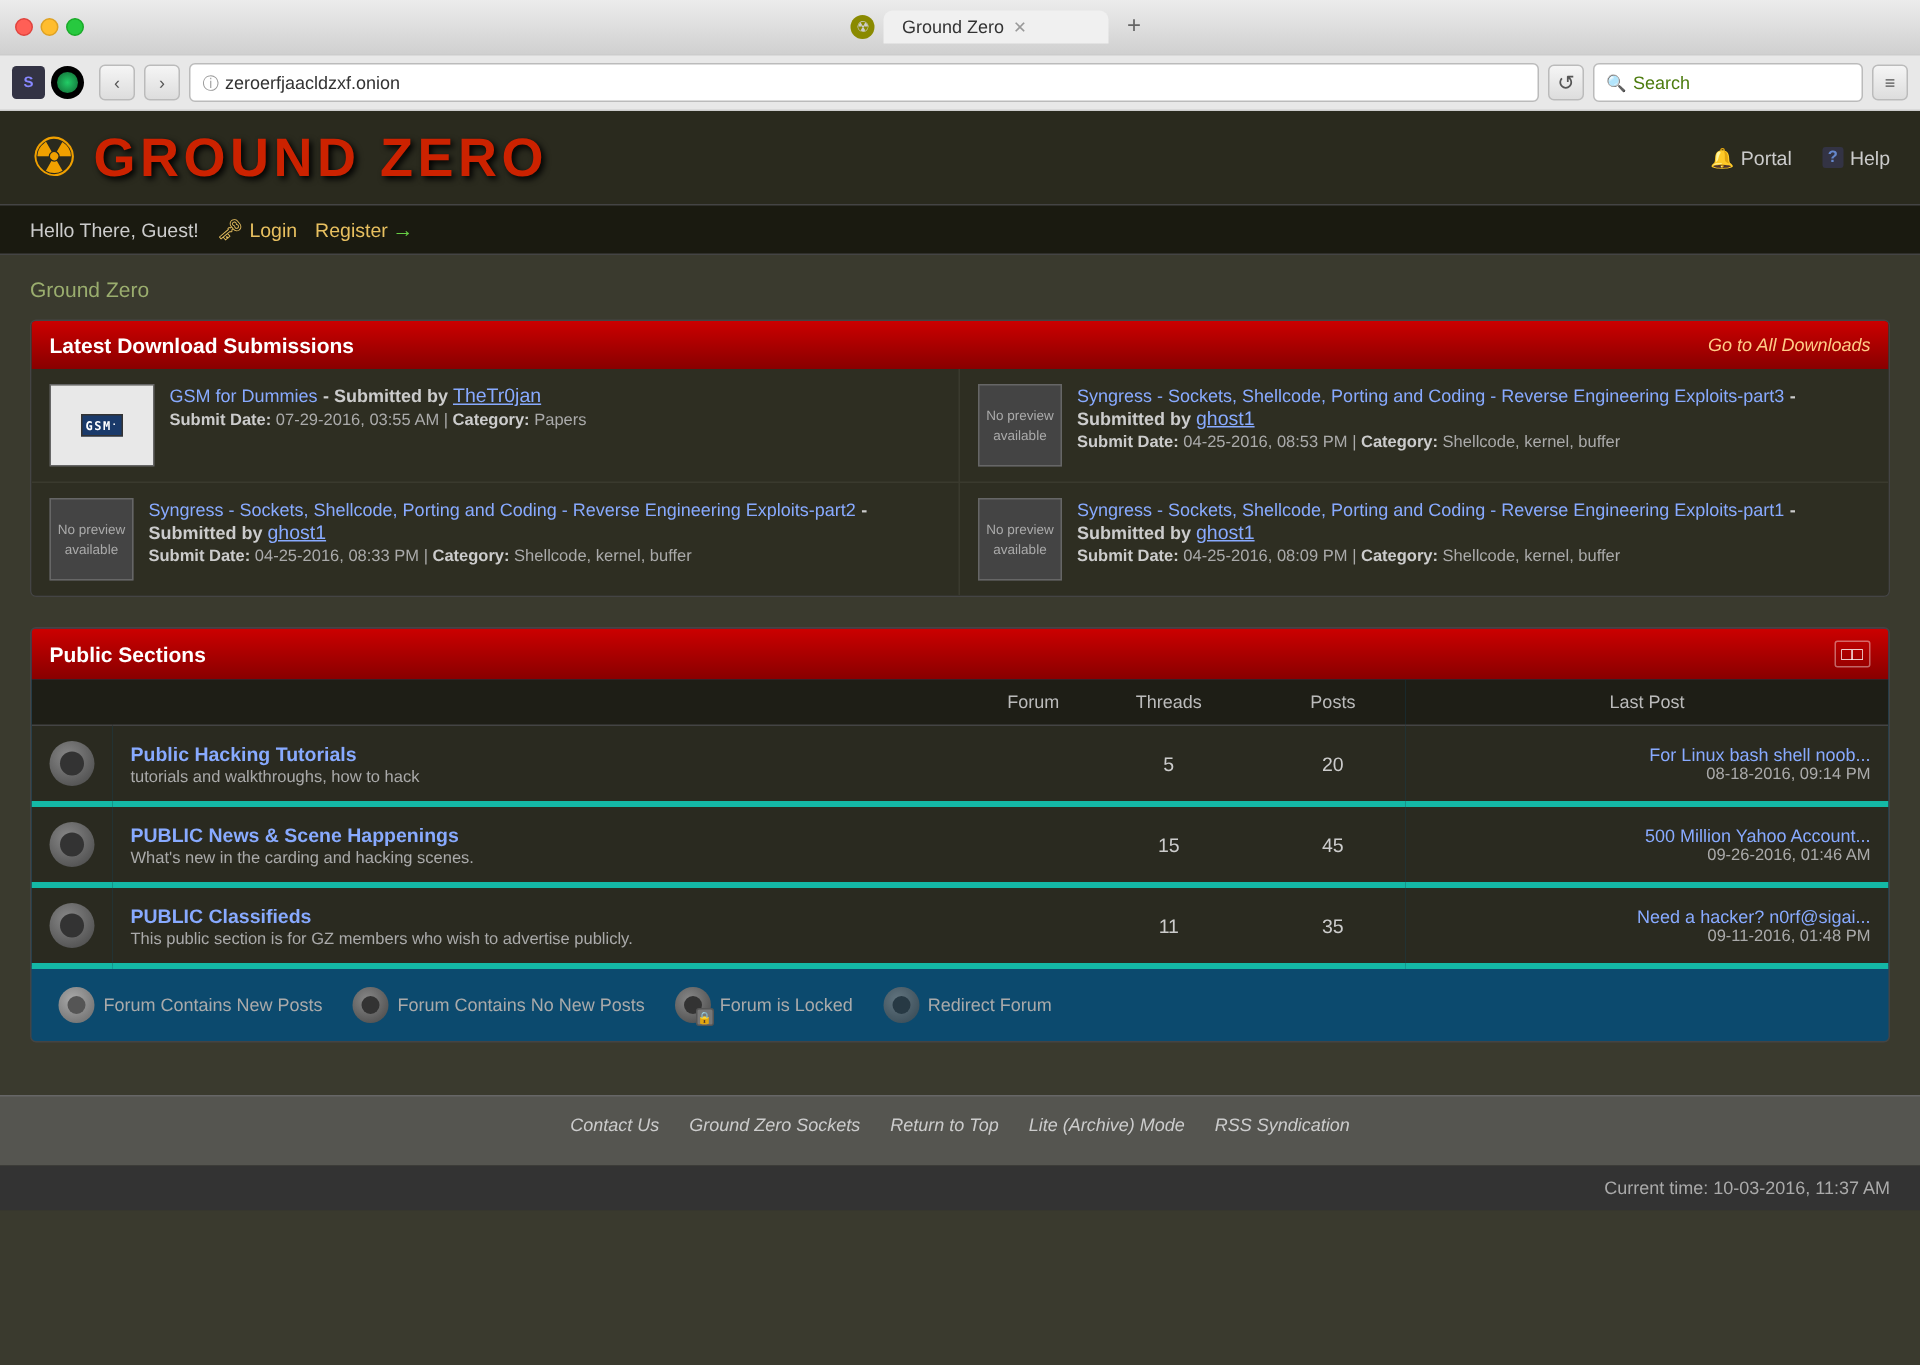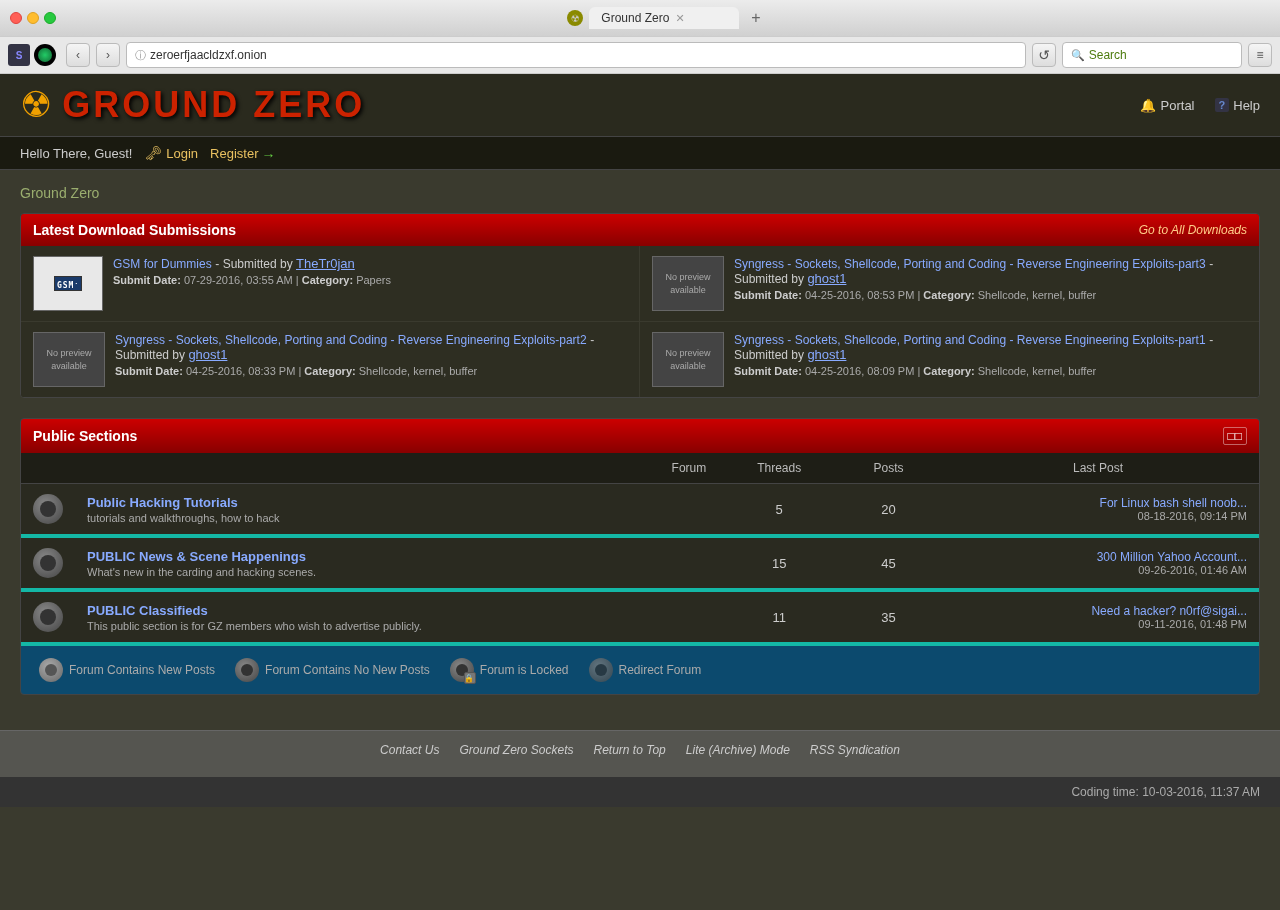--- a/index.html
+++ b/index.html
@@ -56,25 +56,25 @@
     
     .panel { background: #2a2a20; border: 1px solid #444; border-radius: 4px; margin-bottom: 20px; overflow: hidden; }
     .panel-header { background: linear-gradient(to bottom, #cc0000, #880000); padding: 8px 12px; display: flex; justify-content: space-between; align-items: center; }
     .panel-title { color: white; font-size: 14px; font-weight: bold; }
     .panel-link { color: #ffcc88; font-size: 12px; text-decoration: none; font-style: italic; }
 
     .downloads-grid { display: grid; grid-template-columns: 1fr 1fr; }
     .download-item { display: flex; gap: 10px; padding: 10px 12px; border-bottom: 1px solid #3a3a2e; border-right: 1px solid #3a3a2e; align-items: flex-start; background: #2e2e22; }
     .download-item:nth-child(2), .download-item:nth-child(4) { border-right: none; }
     .download-item:nth-child(3), .download-item:nth-child(4) { border-bottom: none; }
-    .no-preview { background: #444; color: #aaa; font-size: 9px; text-align: center; padding: 4px; line-height: 1.4; width: 72px; height: 55px; display: flex; align-items: center; justify-content: center; border: 1px solid #666; }
+    .no-preview { background: #444; color: #aaa; font-size: 9px; text-align: center; padding: 4px; line-height: 1.4; width: 56px; height: 55px; display: flex; align-items: center; justify-content: center; border: 1px solid #666; }
     .gsm-thumb { background: #e8e8e8; width: 70px; height: 55px; display: flex; align-items: center; justify-content: center; border: 1px solid #666; }
     .download-info { flex: 1; }
     .download-title { color: #88aaff; font-size: 12px; text-decoration: none; }
-    .download-by { color: #ccc; font-size: 12px; }
+    .download-by { color: #ccc; font-size: 12px; font-weight: bold; }
     .download-author { color: #88aaff; }
     .download-meta { color: #aaa; font-size: 11px; margin-top: 3px; }
     .download-meta .label { font-weight: bold; color: #ccc; }
 
     
     .sections-panel { background: #0c4a6e; border: 1px solid #444; border-radius: 4px; margin-bottom: 20px; overflow: hidden; }
     .sections-header { background: linear-gradient(to bottom, #cc0000, #880000); padding: 8px 12px; display: flex; justify-content: space-between; align-items: center; }
     .sections-title { color: white; font-size: 14px; font-weight: bold; }
     .collapse-icon { color: #fff; font-size: 12px; border: 1px solid #fff6; padding: 1px 4px; border-radius: 2px; }
 
@@ -283,21 +283,21 @@
               <div class="forum-icon-inner"></div>
             </div>
           </td>
           <td>
             <a href="#" class="forum-name">PUBLIC News &amp; Scene Happenings</a>
             <div class="forum-desc">What's new in the carding and hacking scenes.</div>
           </td>
           <td class="forum-count">15</td>
           <td class="forum-count">45</td>
           <td class="forum-lastpost">
-            <a href="#" class="lastpost-title">300 Million Yahoo Account...</a>
+            <a href="#" class="lastpost-title">500 Million Yahoo Account...</a>
             <span class="lastpost-date">09-26-2016, 01:46 AM</span>
           </td>
         </tr>
 
         <tr class="forum-row">
           <td class="forum-icon-cell">
             <div class="forum-icon">
               <div class="forum-icon-inner"></div>
             </div>
           </td>
@@ -348,15 +348,15 @@
 <div class="site-footer">
   <div class="footer-links">
     <a href="#" class="footer-link">Contact Us</a>
     <a href="#" class="footer-link">Ground Zero Sockets</a>
     <a href="#" class="footer-link">Return to Top</a>
     <a href="#" class="footer-link">Lite (Archive) Mode</a>
     <a href="#" class="footer-link">RSS Syndication</a>
   </div>
 </div>
 <div class="footer-time">
-  <span>Coding time:</span>
+  <span>Current time:</span>
   <span>10-03-2016, 11:37 AM</span>
 </div>
 
 </body></html>

